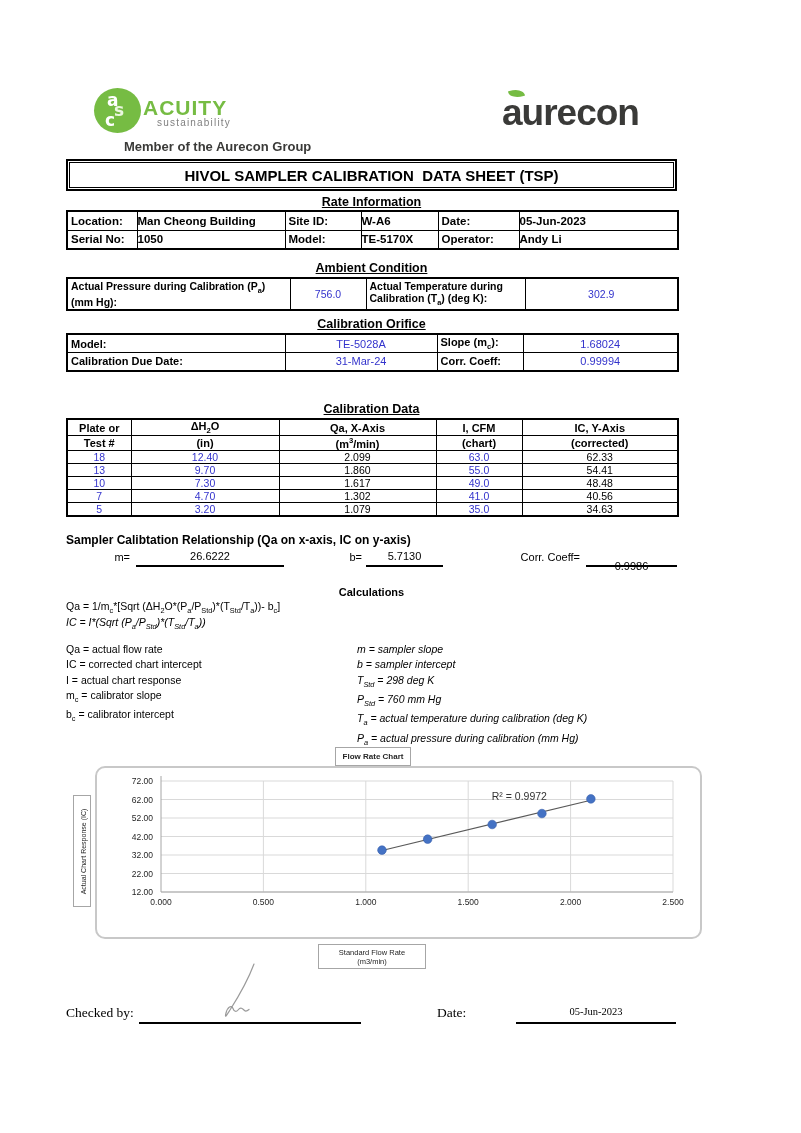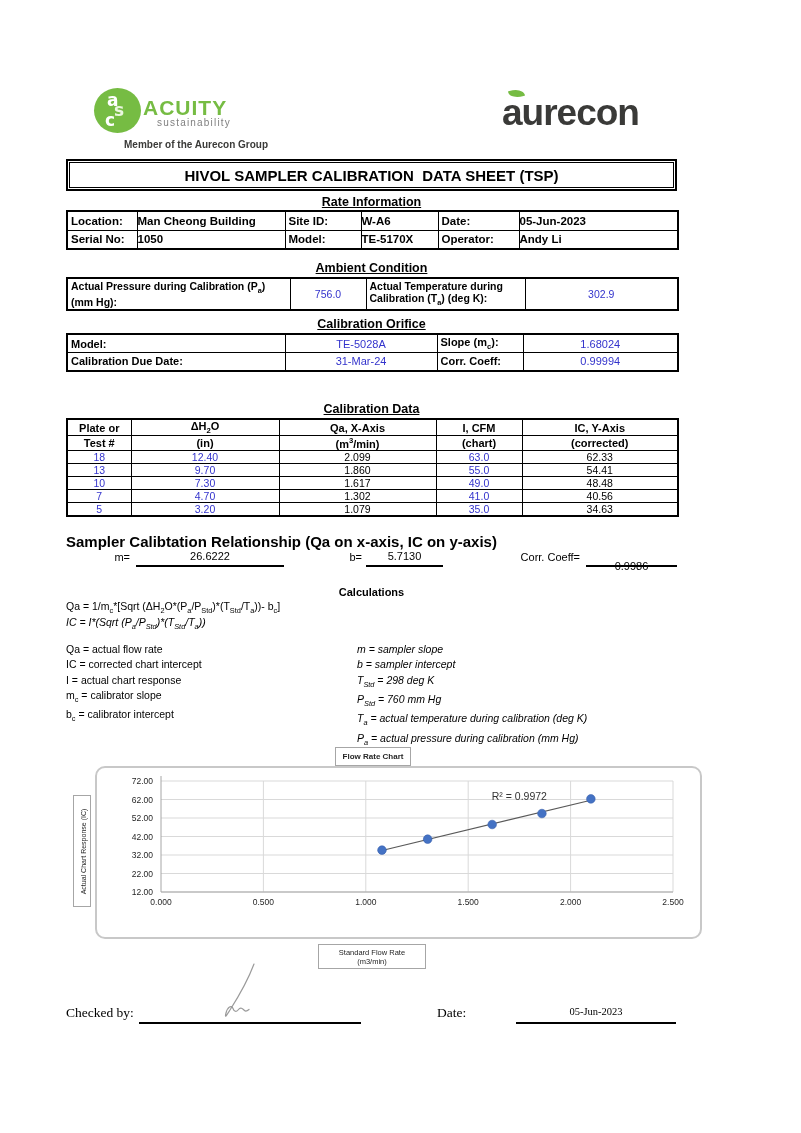--- a/index.html
+++ b/index.html
@@ -12,21 +12,21 @@
   .acuity { position:absolute; left:90px; top:86px; width:150px; height:64px; }
   .acuity-badge { position:absolute; left:4px; top:2px; width:47px; height:45px;
      background: var(--acuity-green,#76bc43); border-radius:50%; color:#fff; font-weight:bold; }
   .acuity-badge span { position:absolute; font-size:17px; line-height:1; font-family:"DejaVu Sans",sans-serif; }
   .badge-a { left:13px; top:4px; }
   .badge-s { left:20px; top:14px; color:#eaf6df; }
   .badge-c { left:11px; top:24px; }
   .acuity-name { position:absolute; left:53px; top:10px; font-size:21px; font-weight:bold;
      color: var(--acuity-green,#76bc43); letter-spacing:1px; }
   .acuity-tag { position:absolute; left:67px; top:31px; font-size:10px; color:#808080; letter-spacing:1.2px; }
-  .acuity-member { position:absolute; left:34px; top:53px; font-size:10px; font-weight:bold; color:#3a3a38; white-space:nowrap; }
+  .acuity-member { position:absolute; left:34px; top:53px; font-size:13px; font-weight:bold; color:#3a3a38; white-space:nowrap; }
   .aurecon { position:absolute; left:502px; top:92px; height:46px; }
   .aurecon-name { font-size:37px; font-weight:bold; color: var(--aurecon-dark,#3a3a38);
      letter-spacing:-1px; font-family:"Liberation Sans",sans-serif; }
   .aurecon-leaf { position:absolute; left:7px; top:-3px; width:15px; height:9px;
      background: var(--acuity-green,#76bc43); border-radius: 0 90% 0 90%; transform: rotate(-18deg); }
   
   .title-box { position:absolute; left:66px; top:159px; width:611px; height:32px;
      border:2px solid #000; padding:1px; }
   .title-inner { width:100%; height:100%; border:1px solid #000; display:flex;
      align-items:center; justify-content:center; font-weight:bold; font-size:15px; white-space:pre; }
@@ -41,21 +41,21 @@
   .ctr { text-align:left; }
   .bold { font-weight:bold; }
   .val { color: var(--value-blue,#3333cc); text-align:center; font-size:11px; }
   .site-tbl td { height:19px; font-size:11.5px; }
   .amb-tbl td { height:32px; font-size:10.5px; vertical-align:middle; }
   .ori-tbl td { height:18px; }
   .cal-tbl td { text-align:center; font-size:10.5px; height:13px; padding:0 2px; }
   .cal-tbl .hdr { font-weight:bold; font-size:11px; height:15px; }
   .cal-tbl .blue { color: var(--value-blue,#3333cc); }
   
-  .rel-head { position:absolute; left:66px; top:533px; font-weight:bold; font-size:15px; }
+  .rel-head { position:absolute; left:66px; top:533px; font-weight:bold; font-size:12px; }
   .abs { position:absolute; }
   .rule { position:absolute; background:#000; height:2px; }
   .small-val { font-size:11px; text-align:center; }
   .rlabel { font-size:11px; text-align:right; }
   
   .calc-head { position:absolute; left:66px; top:586px; width:611px; text-align:center; font-weight:bold; font-size:11px; }
   .formula { position:absolute; left:66px; font-size:10.5px; }
   .defs { position:absolute; font-size:10.5px; line-height:15.3px; }
   sub { font-size:70%; }
   sup { font-size:70%; }

